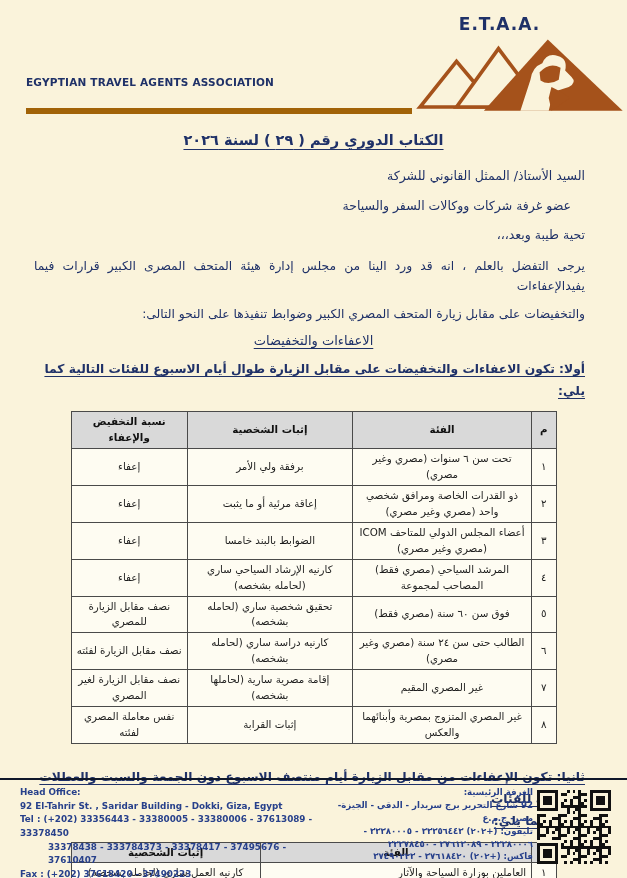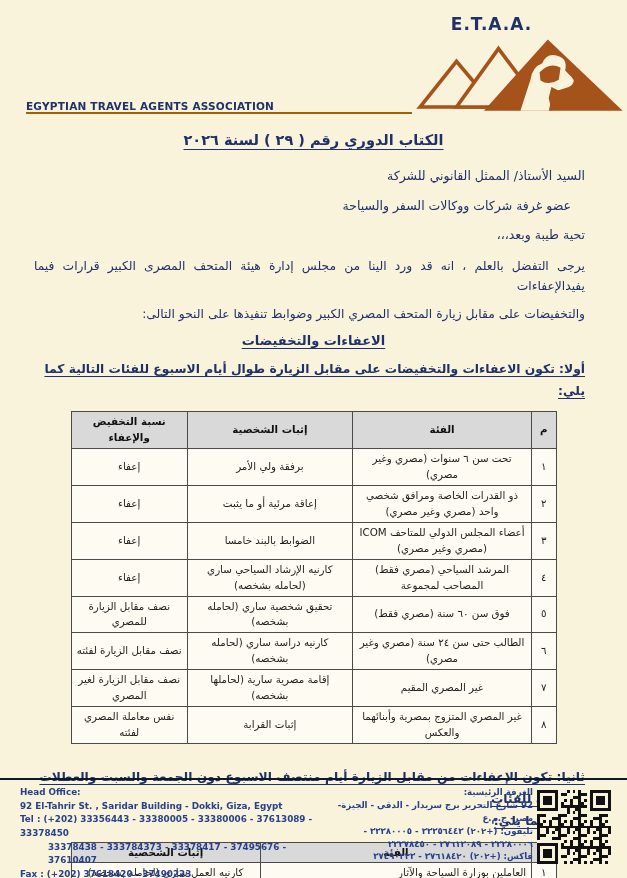--- a/index.html
+++ b/index.html
@@ -12,37 +12,37 @@
     overflow:hidden;
   }
   
   .header { padding-top:14px; }
   .header-row { display:flex; align-items:flex-end; }
   .org-en, .org-ar { flex:1 1 0; padding-bottom:4px; }
   .org-en { padding-left:26px; }
   .org-ar { padding-right:26px; text-align:left; direction:rtl; }
   .org-en .org-line, .org-ar .org-line {
     font-size:10.5px; font-weight:bold; color:#1f3168; letter-spacing:.2px;
-    border-bottom:2px solid #a16207; padding-bottom:0;
+    border-bottom:6px solid #a16207; padding-bottom:20px;
   }
   .org-ar .org-line { font-size:13px; letter-spacing:0; }
   .logo-wrap { width:215px; flex:0 0 auto; text-align:center; position:relative; }
   .logo-etaa { font-size:17px; font-weight:bold; color:#1f3168; letter-spacing:1px;
-    position:relative; right:28px; margin-bottom:0px; }
+    position:relative; right:20px; margin-bottom:0px; }
   .logo-svg { display:block; margin:0 auto; }
   .doc-title { text-align:center; margin-top:14px; font-size:14.5px; font-weight:bold;
     text-decoration:underline; text-underline-offset:4px; }
   
   .letter { direction:rtl; padding:18px 42px 0 34px; font-size:12.5px; line-height:1.65; }
   .letter .to1, .letter .to2, .letter .greeting { font-weight:normal; margin-bottom:9px; }
   .letter .to2 { padding-right:14px; }
   .letter .greeting { margin-bottom:10px; }
   .letter .body-line { font-size:12.3px; margin-bottom:8px; text-align:justify; }
   
-  .sec1-title { text-align:center; font-size:13px; font-weight:bold; 
+  .sec1-title { text-align:center; font-size:13px; font-weight:normal; 
     text-decoration:underline; text-underline-offset:3px; }
   .sec-sub { direction:rtl; padding:10px 42px 0 34px; font-size:12.3px; font-weight:bold;
     line-height:1.8; }
   .sec-sub span { text-decoration:underline; text-underline-offset:3px; }
   
   table { direction:rtl; width:486px; margin:9px auto 0 auto; border-collapse:collapse;
     background:#fefcf2; table-layout:fixed; }
   th, td { border:1px solid #4a4a4a; font-size:10.3px; color:#1d1d1d;
     padding:2px 5px; line-height:1.55; vertical-align:middle; }
   th { background:#d9d9d9; font-weight:bold; text-align:center; color:#111; }

